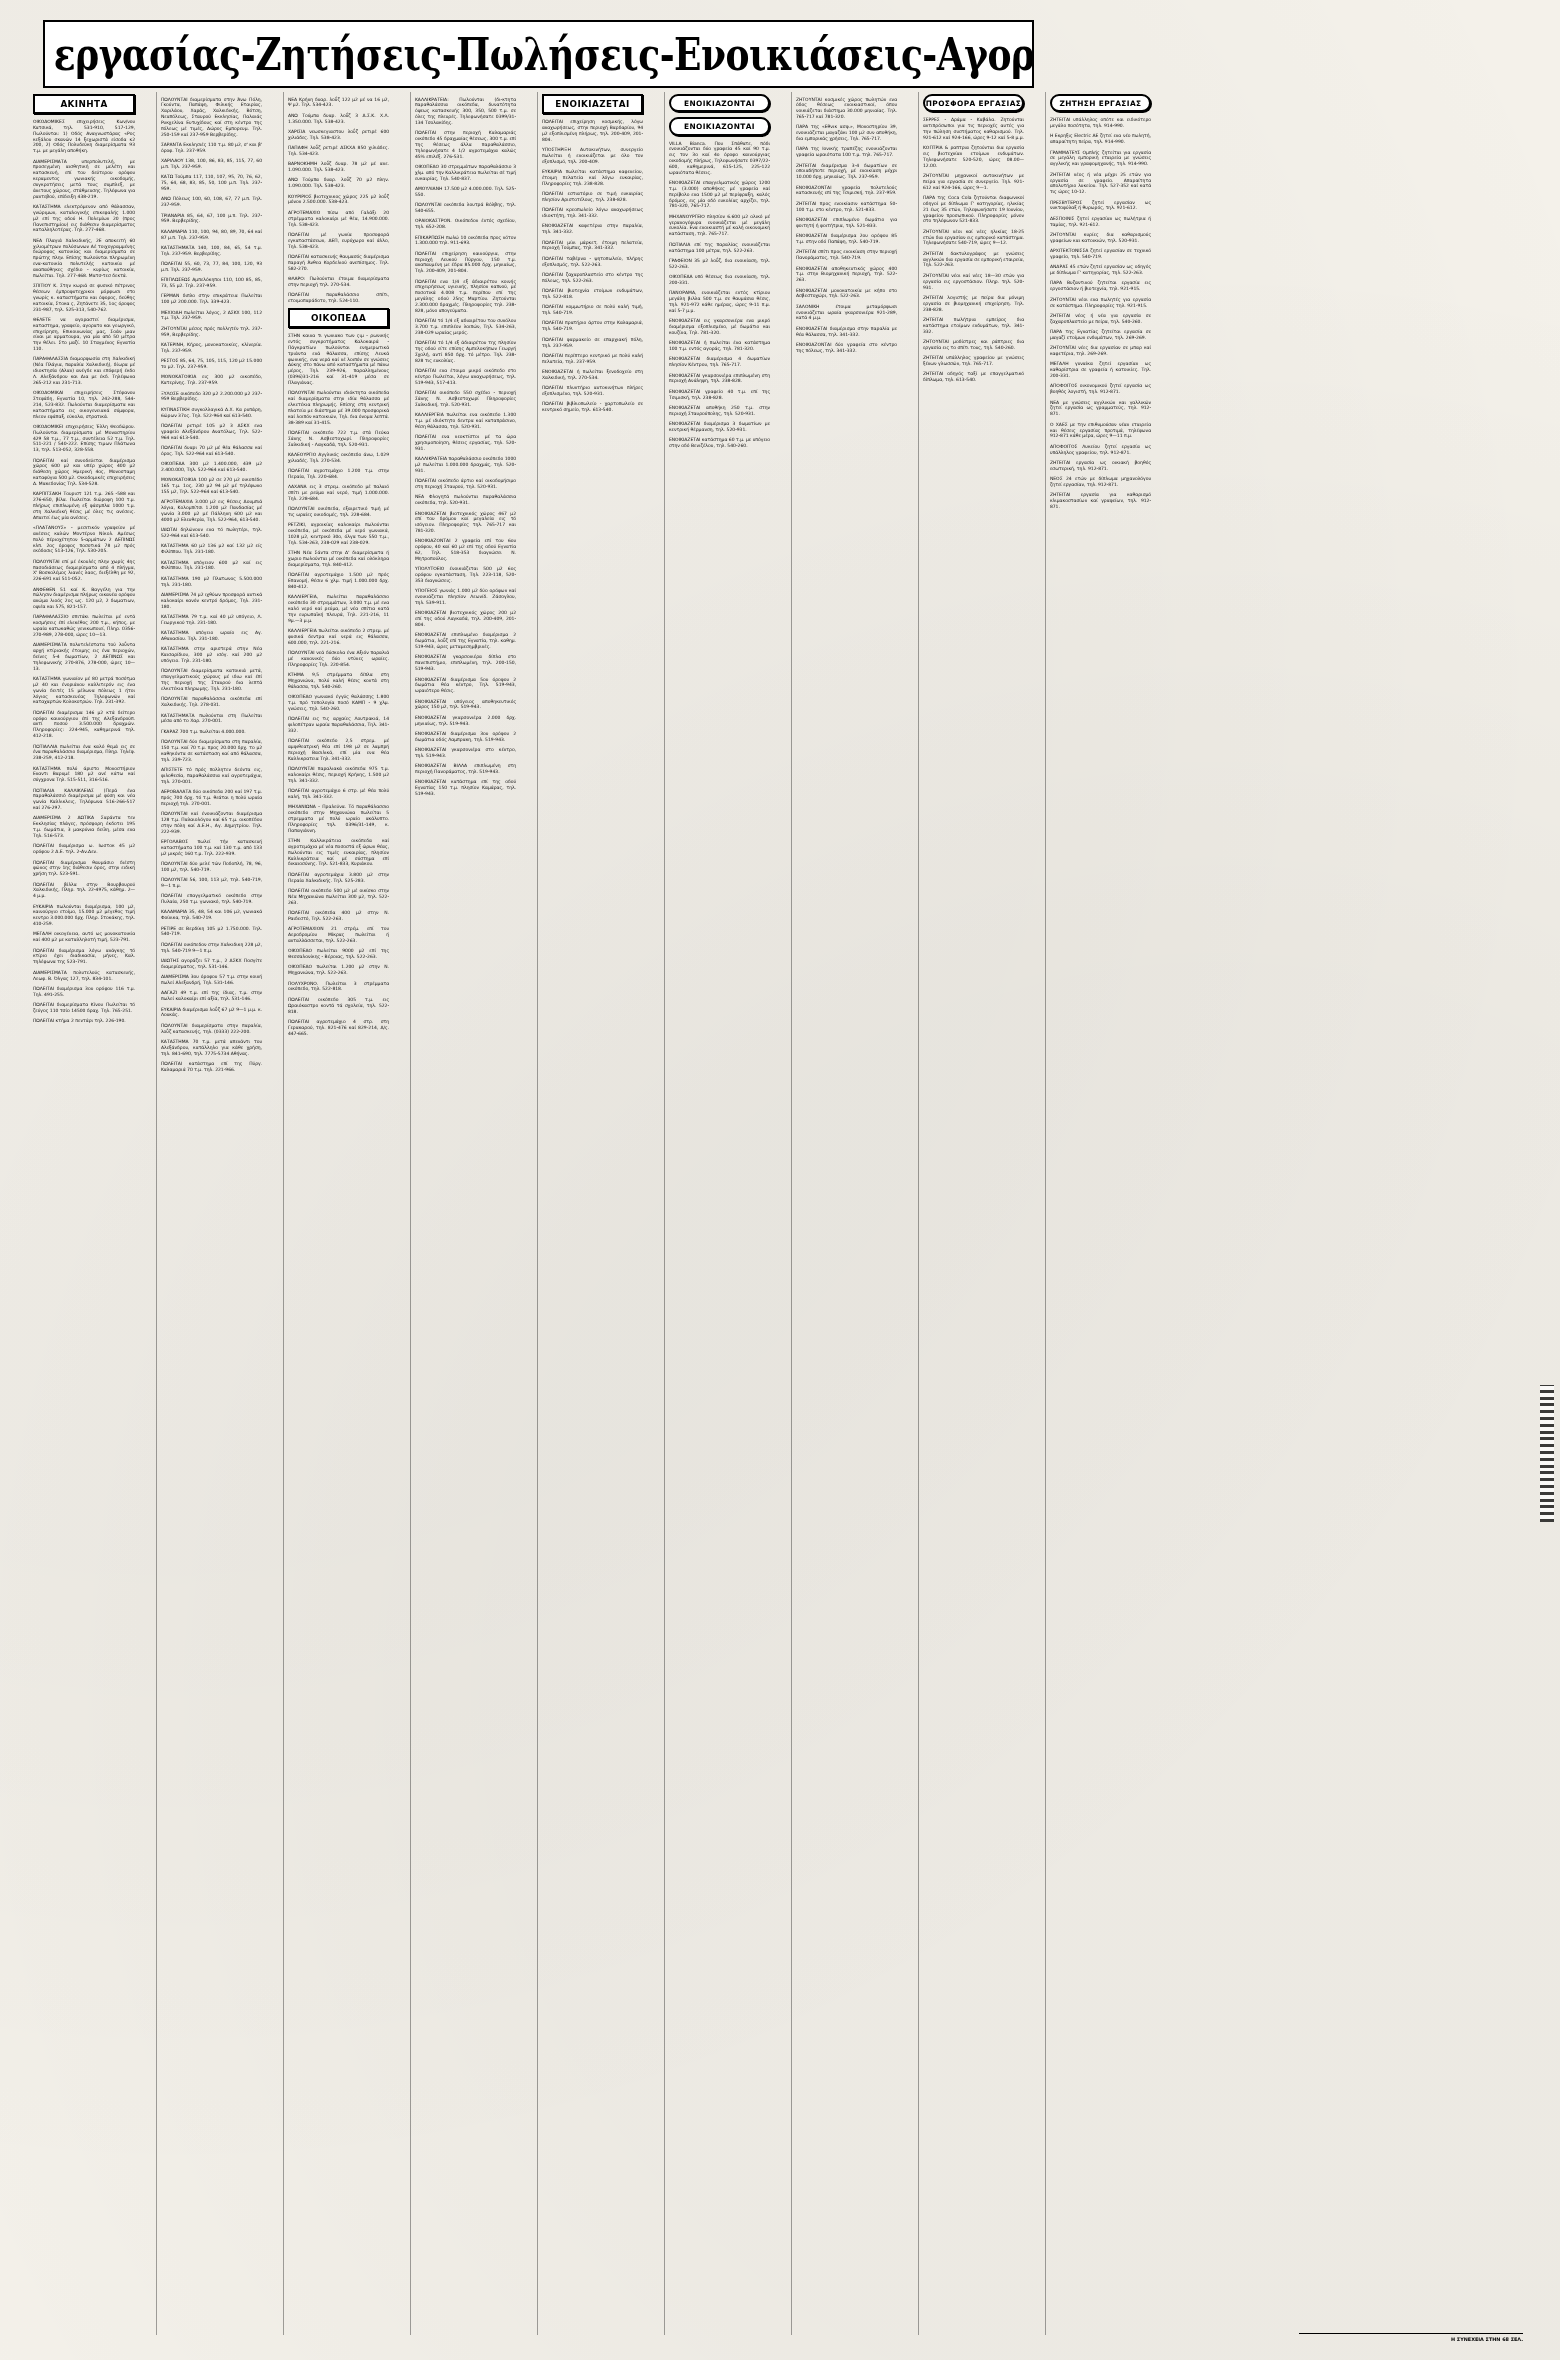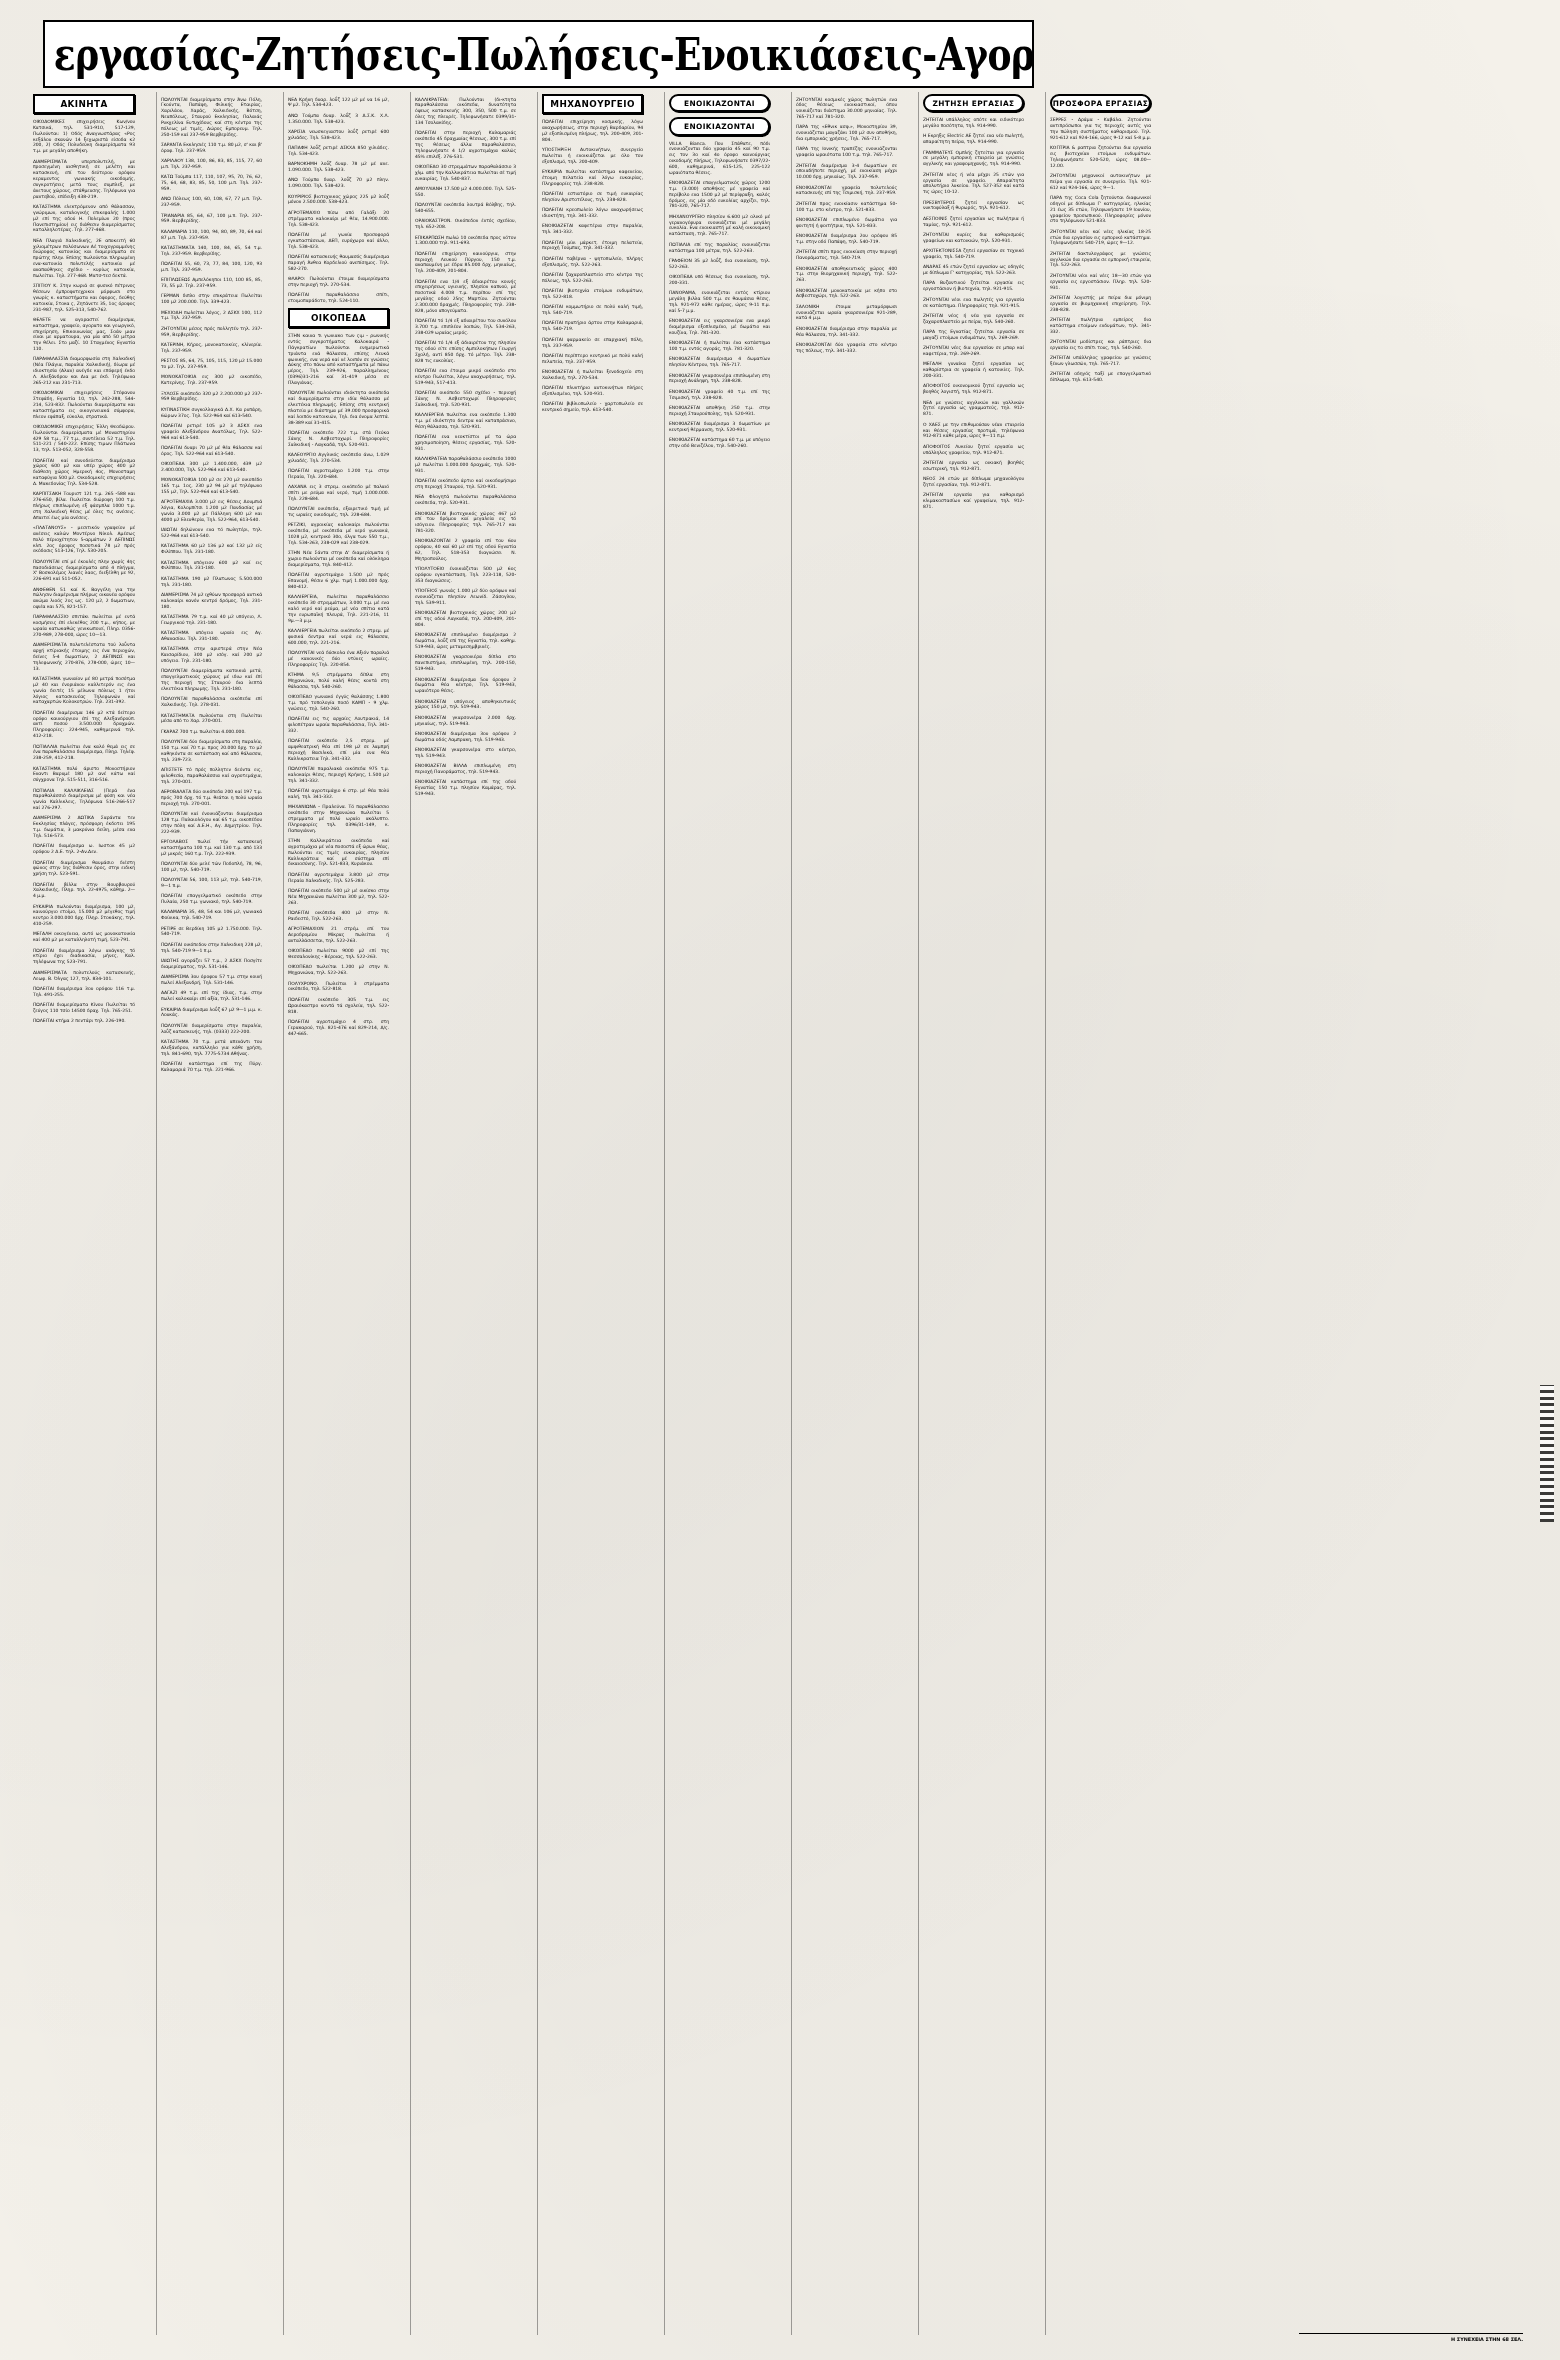--- a/index.html
+++ b/index.html
@@ -272,21 +272,21 @@
           <p class="ad">ΕΝΟΙΚΙΑΖΕΤΑΙ υπόγειος αποθηκευτικός χώρος 150 μ2, τηλ. 519-943.</p>
           <p class="ad">ΕΝΟΙΚΙΑΖΕΤΑΙ γκαρσονιέρα 2.000 δρχ. μηνιαίως, τηλ. 519-943.</p>
           <p class="ad">ΕΝΟΙΚΙΑΖΕΤΑΙ διαμέρισμα 3ου ορόφου 2 δωμάτια οδός Λαμπρακη, τηλ. 519-943.</p>
           <p class="ad">ΕΝΟΙΚΙΑΖΕΤΑΙ γκαρσονιέρα στο κέντρο, τηλ. 519-943.</p>
           <p class="ad">ΕΝΟΙΚΙΑΖΕΤΑΙ ΒΙΛΛΑ επιπλωμένη στη περιοχή Πανοράματος, τηλ. 519-943.</p>
           <p class="ad">ΕΝΟΙΚΙΑΖΕΤΑΙ κατάστημα επί της οδού Εγνατίας 150 τ.μ. πλησίον Καμάρας, τηλ. 519-943.</p>
         </div>
       </div>
       <div class="col">
         <div class="col-inner">
-          <div class="sec-head tilt">ΜΗΧΑΝΟΥΡΓΕΙΟ</div>
+          <div class="sec-head tilt">ΕΝΟΙΚΙΑΖΕΤΑΙ</div>
           <p class="ad">ΠΩΛΕΙΤΑΙ επιχείρηση κοσμικής, λόγω αναχωρήσεως, στην περιοχή Βαρδαρίου, 94 μ2 εξοπλισμένη πλήρως, τηλ. 200-409, 201-804.</p>
           <p class="ad">ΥΠΟΣΤΗΡΙΞΗ Αυτοκινήτων, συνεργείο πωλείται ή ενοικιάζεται με όλο τον εξοπλισμό, τηλ. 200-409.</p>
           <p class="ad">ΕΥΚΑΙΡΙΑ πωλείται κατάστημα καφενείου, έτοιμη πελατεία καί λόγω ευκαιρίας, Πληροφορίες τηλ. 238-828.</p>
           <p class="ad">ΠΩΛΕΙΤΑΙ εστιατόριο σε τιμή ευκαιρίας πλησίον Αριστοτέλους, τηλ. 238-828.</p>
           <p class="ad">ΠΩΛΕΙΤΑΙ κρεοπωλείο λόγω αναχωρήσεως ιδιοκτήτη, τηλ. 341-332.</p>
           <p class="ad">ΕΝΟΙΚΙΑΖΕΤΑΙ καφετέρια στην παραλία, τηλ. 341-332.</p>
           <p class="ad">ΠΩΛΕΙΤΑΙ μίνι μάρκετ, έτοιμη πελατεία, περιοχή Τούμπας, τηλ. 341-332.</p>
           <p class="ad">ΠΩΛΕΙΤΑΙ ταβέρνα - ψητοπωλείο, πλήρης εξοπλισμός, τηλ. 522-263.</p>
           <p class="ad">ΠΩΛΕΙΤΑΙ ζαχαροπλαστείο στο κέντρο της πόλεως, τηλ. 522-263.</p>
           <p class="ad">ΠΩΛΕΙΤΑΙ βιοτεχνία ετοίμων ενδυμάτων, τηλ. 522-818.</p>
@@ -329,20 +329,37 @@
           <p class="ad">ΕΝΟΙΚΙΑΖΟΝΤΑΙ γραφεία πολυτελούς κατασκευής επί της Τσιμισκή, τηλ. 237-959.</p>
           <p class="ad">ΖΗΤΕΙΤΑΙ προς ενοικίασιν κατάστημα 50-100 τ.μ. στο κέντρο, τηλ. 521-833.</p>
           <p class="ad">ΕΝΟΙΚΙΑΖΕΤΑΙ επιπλωμένο δωμάτιο για φοιτητή ή φοιτήτρια, τηλ. 521-833.</p>
           <p class="ad">ΕΝΟΙΚΙΑΖΕΤΑΙ διαμέρισμα 2ου ορόφου 85 τ.μ. στην οδό Παπάφη, τηλ. 540-719.</p>
           <p class="ad">ΖΗΤΕΙΤΑΙ σπίτι προς ενοικίαση στην περιοχή Πανοράματος, τηλ. 540-719.</p>
           <p class="ad">ΕΝΟΙΚΙΑΖΕΤΑΙ αποθηκευτικός χώρος 400 τ.μ. στην Βιομηχανική περιοχή, τηλ. 522-263.</p>
           <p class="ad">ΕΝΟΙΚΙΑΖΕΤΑΙ μονοκατοικία με κήπο στο Ασβεστοχώρι, τηλ. 522-263.</p>
           <p class="ad">ΣΑΛΟΝΙΚΗ έτοιμα μεταμόρφωσι ενοικιάζεται ωραία γκαρσονιέρα 921-289, κατά 4 μ.μ.</p>
           <p class="ad">ΕΝΟΙΚΙΑΖΕΤΑΙ διαμέρισμα στην παραλία με θέα θάλασσα, τηλ. 341-332.</p>
           <p class="ad">ΕΝΟΙΚΙΑΖΟΝΤΑΙ δύο γραφεία στο κέντρο της πόλεως, τηλ. 341-332.</p>
+        </div>
+      </div>
+      <div class="col">
+        <div class="col-inner">
+          <div class="sec-head small tilt">ΠΡΟΣΦΟΡΑ ΕΡΓΑΣΙΑΣ</div>
+          <p class="ad">ΣΕΡΡΕΣ - Δράμα - Καβάλα. Ζητούνται αντιπρόσωποι για τις περιοχές αυτές για την πώληση συστήματος καθαρισμού. Τηλ. 921-612 καί 924-166, ώρες 9-12 καί 5-8 μ.μ.</p>
+          <p class="ad">ΚΟΠΤΡΙΑ &amp; ραπτρια ζητούνται δια εργασία εις βιοτεχνίαν ετοίμων ενδυμάτων. Τηλεφωνήσατε 520-520, ώρες 08.00—12.00.</p>
+          <p class="ad">ΖΗΤΟΥΝΤΑΙ μηχανικοί αυτοκινήτων με πείρα για εργασία σε συνεργείο. Τηλ. 921-612 καί 924-166, ώρες 9—1.</p>
+          <p class="ad">ΠΑΡΑ της Coca Cola ζητούνται διαφωνικοί οδηγοί με δίπλωμα Γ' κατηγορίας, ηλικίας 21 έως 35 ετών, Τηλεφωνήσατε 19 Ιουνίου, γραφείον προσωπικού. Πληροφορίες μόνον στο τηλέφωνον 521-833.</p>
+          <p class="ad">ΖΗΤΟΥΝΤΑΙ νέοι καί νέες ηλικίας 18-25 ετών δια εργασίαν εις εμπορικό κατάστημα. Τηλεφωνήσατε 540-719, ώρες 9—12.</p>
+          <p class="ad">ΖΗΤΕΙΤΑΙ δακτυλογράφος με γνώσεις αγγλικών δια εργασία σε εμπορική εταιρεία, Τηλ. 522-263.</p>
+          <p class="ad">ΖΗΤΟΥΝΤΑΙ νέοι καί νέες 18—30 ετών για εργασία εις εργοστάσιον. Πληρ. τηλ. 520-931.</p>
+          <p class="ad">ΖΗΤΕΙΤΑΙ λογιστής με πείρα δια μόνιμη εργασία σε βιομηχανική επιχείρηση. Τηλ. 238-828.</p>
+          <p class="ad">ΖΗΤΕΙΤΑΙ πωλήτρια εμπείρος δια κατάστημα ετοίμων ενδυμάτων, τηλ. 341-332.</p>
+          <p class="ad">ΖΗΤΟΥΝΤΑΙ μοδίστρες και ράπτριες δια εργασία εις το σπίτι τους, τηλ. 540-260.</p>
+          <p class="ad">ΖΗΤΕΙΤΑΙ υπάλληλος γραφείου με γνώσεις ξένων γλωσσών, τηλ. 765-717.</p>
+          <p class="ad">ΖΗΤΕΙΤΑΙ οδηγός ταξί με επαγγελματικό δίπλωμα, τηλ. 613-540.</p>
         </div>
       </div>
       <div class="col">
         <div class="col-inner">
           <div class="sec-head small tilt">ΖΗΤΗΣΗ ΕΡΓΑΣΙΑΣ</div>
           <p class="ad">ΖΗΤΕΙΤΑΙ υπάλληλος οπότε και ειδικότερο μεγάλο ποσότητα, τηλ. 914-990.</p>
           <p class="ad">Η Εκρηξις Electric ΑΕ ζητεί ενα νέο πωλητή, απαραίτητη πείρα, τηλ. 914-990.</p>
           <p class="ad">ΓΡΑΜΜΑΤΕΥΣ Ομπλής ζητείται για εργασία σε μεγάλη εμπορική εταιρεία με γνώσεις αγγλικής και γραφομηχανής, τηλ. 914-990.</p>
           <p class="ad">ΖΗΤΕΙΤΑΙ νέος ή νέα μέχρι 25 ετών για εργασία σε γραφείο. Απαραίτητα απολυτήριο λυκείου. Τηλ. 527-352 καί κατά τις ώρες 10-12.</p>
           <p class="ad">ΠΡΕΣΒΥΤΕΡΟΣ ζητεί εργασίαν ως νυκτοφύλαξ ή θυρωρός, τηλ. 921-612.</p>
@@ -358,37 +375,20 @@
           <p class="ad">ΜΕΓΑΛΗ γυναίκα ζητεί εργασίαν ως καθαρίστρια σε γραφεία ή κατοικίες. Τηλ. 200-331.</p>
           <p class="ad">ΑΠΟΦΟΙΤΟΣ οικονομικού ζητεί εργασία ως βοηθός λογιστή, τηλ. 912-871.</p>
           <p class="ad">ΝΕΑ με γνώσεις αγγλικών και γαλλικών ζητεί εργασία ως γραμματεύς, τηλ. 912-871.</p>
           <p class="ad">Ο ΧΑΕΣ με την επιθυμούσαν νέαν εταιρεία και θέσεις εργασίας προτιμά, τηλέφωνα 912-871 κάθε μέρα, ώρες 9—11 π.μ.</p>
           <p class="ad">ΑΠΟΦΟΙΤΟΣ Λυκείου ζητεί εργασία ως υπάλληλος γραφείου, τηλ. 912-871.</p>
           <p class="ad">ΖΗΤΕΙΤΑΙ εργασία ως οικιακή βοηθός εσωτερική, τηλ. 912-871.</p>
           <p class="ad">ΝΕΟΣ 24 ετών με δίπλωμα μηχανολόγου ζητεί εργασίαν, τηλ. 912-871.</p>
           <p class="ad">ΖΗΤΕΙΤΑΙ εργασία για καθαρισμό κλιμακοστασίων καί γραφείων, τηλ. 912-871.</p>
         </div>
       </div>
-      <div class="col">
-        <div class="col-inner">
-          <div class="sec-head small tilt">ΠΡΟΣΦΟΡΑ ΕΡΓΑΣΙΑΣ</div>
-          <p class="ad">ΣΕΡΡΕΣ - Δράμα - Καβάλα. Ζητούνται αντιπρόσωποι για τις περιοχές αυτές για την πώληση συστήματος καθαρισμού. Τηλ. 921-612 καί 924-166, ώρες 9-12 καί 5-8 μ.μ.</p>
-          <p class="ad">ΚΟΠΤΡΙΑ &amp; ραπτρια ζητούνται δια εργασία εις βιοτεχνίαν ετοίμων ενδυμάτων. Τηλεφωνήσατε 520-520, ώρες 08.00—12.00.</p>
-          <p class="ad">ΖΗΤΟΥΝΤΑΙ μηχανικοί αυτοκινήτων με πείρα για εργασία σε συνεργείο. Τηλ. 921-612 καί 924-166, ώρες 9—1.</p>
-          <p class="ad">ΠΑΡΑ της Coca Cola ζητούνται διαφωνικοί οδηγοί με δίπλωμα Γ' κατηγορίας, ηλικίας 21 έως 35 ετών, Τηλεφωνήσατε 19 Ιουνίου, γραφείον προσωπικού. Πληροφορίες μόνον στο τηλέφωνον 521-833.</p>
-          <p class="ad">ΖΗΤΟΥΝΤΑΙ νέοι καί νέες ηλικίας 18-25 ετών δια εργασίαν εις εμπορικό κατάστημα. Τηλεφωνήσατε 540-719, ώρες 9—12.</p>
-          <p class="ad">ΖΗΤΕΙΤΑΙ δακτυλογράφος με γνώσεις αγγλικών δια εργασία σε εμπορική εταιρεία, Τηλ. 522-263.</p>
-          <p class="ad">ΖΗΤΟΥΝΤΑΙ νέοι καί νέες 18—30 ετών για εργασία εις εργοστάσιον. Πληρ. τηλ. 520-931.</p>
-          <p class="ad">ΖΗΤΕΙΤΑΙ λογιστής με πείρα δια μόνιμη εργασία σε βιομηχανική επιχείρηση. Τηλ. 238-828.</p>
-          <p class="ad">ΖΗΤΕΙΤΑΙ πωλήτρια εμπείρος δια κατάστημα ετοίμων ενδυμάτων, τηλ. 341-332.</p>
-          <p class="ad">ΖΗΤΟΥΝΤΑΙ μοδίστρες και ράπτριες δια εργασία εις το σπίτι τους, τηλ. 540-260.</p>
-          <p class="ad">ΖΗΤΕΙΤΑΙ υπάλληλος γραφείου με γνώσεις ξένων γλωσσών, τηλ. 765-717.</p>
-          <p class="ad">ΖΗΤΕΙΤΑΙ οδηγός ταξί με επαγγελματικό δίπλωμα, τηλ. 613-540.</p>
-        </div>
-      </div>
     </div>
 
   <div style="position:absolute;right:37px;bottom:17.6px;width:224px;">
     <div class="footnote">Η ΣΥΝΕΧΕΙΑ ΣΤΗΝ 68 ΣΕΛ.</div>
   </div>
 
 </div>
 
 
 </body></html>

